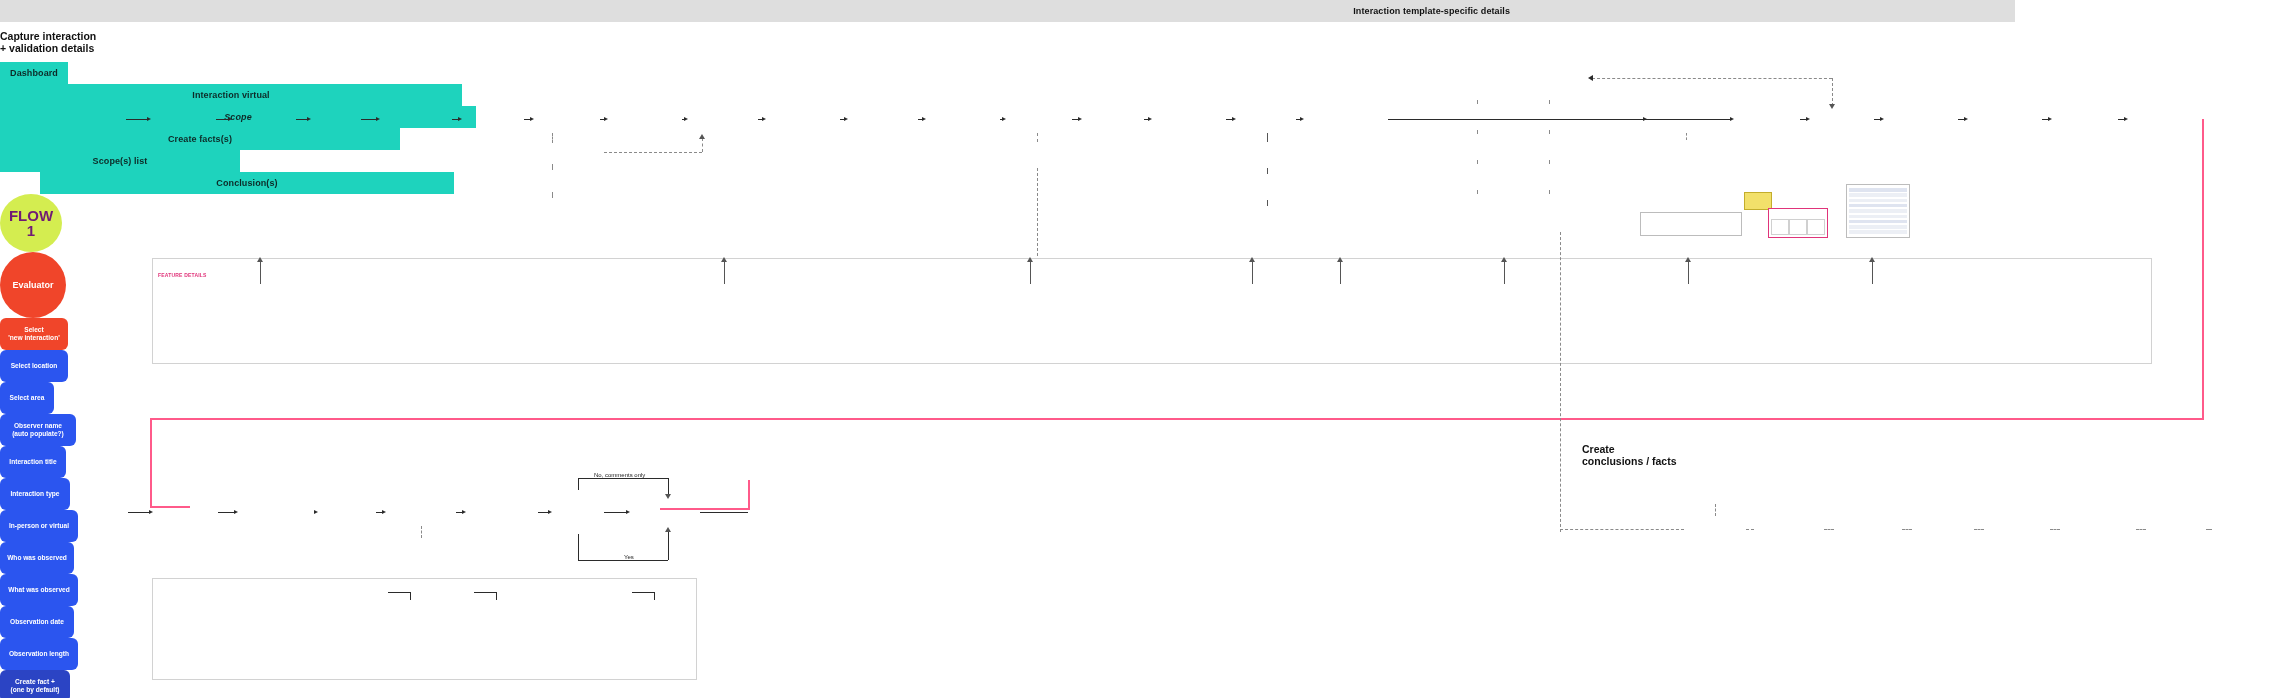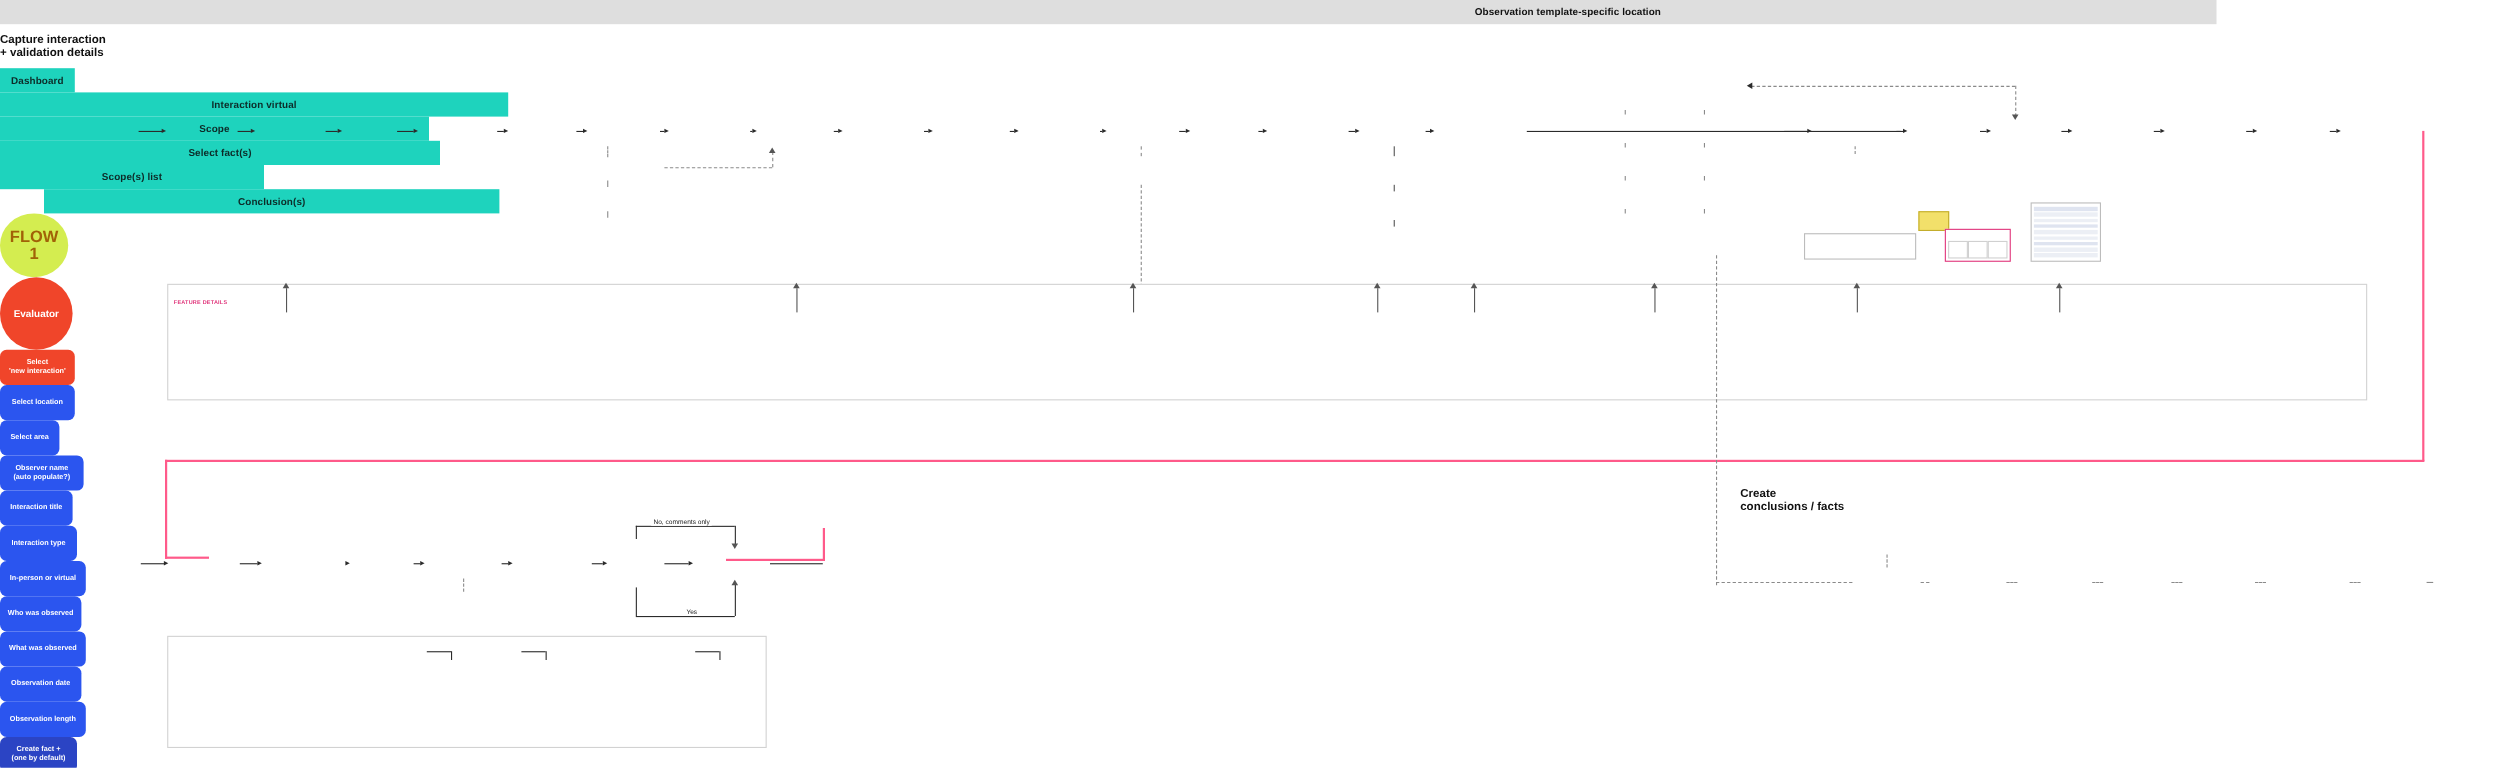--- a/index.html
+++ b/index.html
@@ -13,21 +13,21 @@
         font-weight:bold;font-size:9px;letter-spacing:.1px;color:#0d2b28;}
   .lane.teal{background:#1ed3bd;}
   .lane.grey{background:#dedede;justify-content:flex-end;padding-right:505px;color:#111;}
 
   .lane-title{font-weight:bold;font-size:10.5px;line-height:12px;color:#111;
               display:flex;align-items:center;}
 
   
   .ellipse{display:flex;align-items:center;justify-content:center;text-align:center;
            border-radius:50%;}
-  .flow-badge{background:#d4ed50;font-weight:bold;font-size:15px;line-height:15px;color:#a16207;}
+  .flow-badge{background:#d4ed50;font-weight:bold;font-size:15px;line-height:15px;color:#701a75;}
   .role-badge{background:#f0452a;color:#fff;font-weight:bold;font-size:9px;line-height:11px;}
 
   
   .node{display:flex;align-items:center;justify-content:center;text-align:center;
         border-radius:6px;font-size:6.6px;line-height:8px;font-weight:bold;padding:2px;}
   .node.blue{background:#2b55ef;color:#fff;}
   .node.blue-dark{background:#2b44c4;color:#fff;}
   .node.red{background:#f0452a;color:#fff;}
 
   
@@ -51,26 +51,26 @@
   .frame{border:1px solid #d2d2d2;background:#fff;}
   .section-label{font-size:5px;font-weight:bold;color:#e0347a;letter-spacing:.2px;}
   .sheet{background:#fff;border:1px solid #bcbcbc;position:absolute;}
   .yellow{background:#f2e06a;position:absolute;}
   .redbox{position:absolute;border:1px solid #e0347a;background:#fff;}
 </style>
 </head>
 <body>
 
 <div id="canvas">
-    <div class="lane grey" style="left: 694px; top: 2px; width: 1510px; height: 22px;">Observation template-specific location</div>
+    <div class="lane grey" style="left: 694px; top: 2px; width: 1510px; height: 22px;">Interaction template-specific details</div>
     <div class="lane-title" style="left: 52px; top: 23px; width: 100px; height: 40px;">Capture interaction<br>+ validation details</div>
     <div class="lane teal" style="left: 152px; top: 23px; width: 68px; height: 22px;">Dashboard</div>
     <div class="lane teal" style="left: 226px; top: 23px; width: 462px; height: 22px;">Interaction virtual</div>
-    <div class="lane teal" style="left: 694px; top: 23px; width: 390px; height: 22px;">Scope</div>
-    <div class="lane teal" style="left: 1118px; top: 23px; width: 400px; height: 22px;">Select fact(s)</div>
+    <div class="lane teal" style="left: 694px; top: 23px; width: 476px; height: 22px; font-style: italic;">Scope</div>
+    <div class="lane teal" style="left: 1118px; top: 23px; width: 400px; height: 22px;">Create facts(s)</div>
     <div class="lane teal" style="left: 1540px; top: 23px; width: 240px; height: 22px;">Scope(s) list</div>
     <div class="lane teal" style="left: 1790px; top: 23px; width: 414px; height: 22px; margin-left: 40px;">Conclusion(s)</div>
     <div class="ellipse flow-badge" style="left: 8px; top: 92px; width: 62px; height: 58px; flex-direction: column;">
       <div>FLOW</div>
       <div>1</div>
     </div>
     <div class="ellipse role-badge" style="left: 60px; top: 88px; width: 66px; height: 66px;">Evaluator</div>
     <div class="node red" style="left: 152px; top: 105px; width: 64px; height: 28px;">Select<br>'new interaction'</div>
     <div class="ln h" style="left: 216px; top: 119px; width: 12px; background: rgb(43, 43, 43);"></div>
     <div class="arrow-r" style="left: 227.5px; top: 116.5px;"></div>

